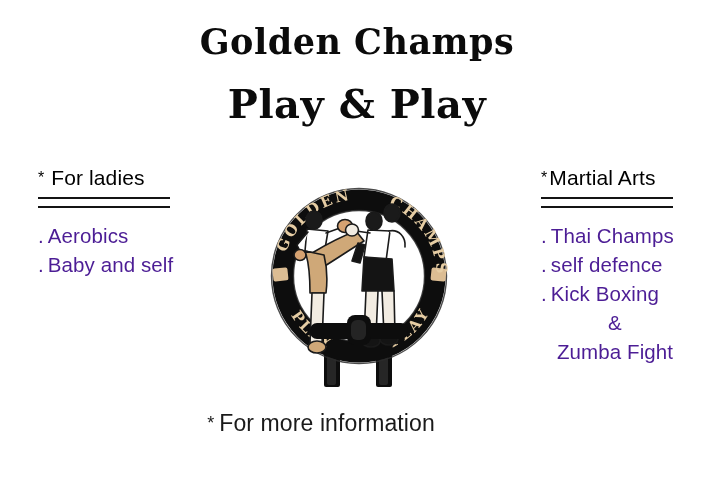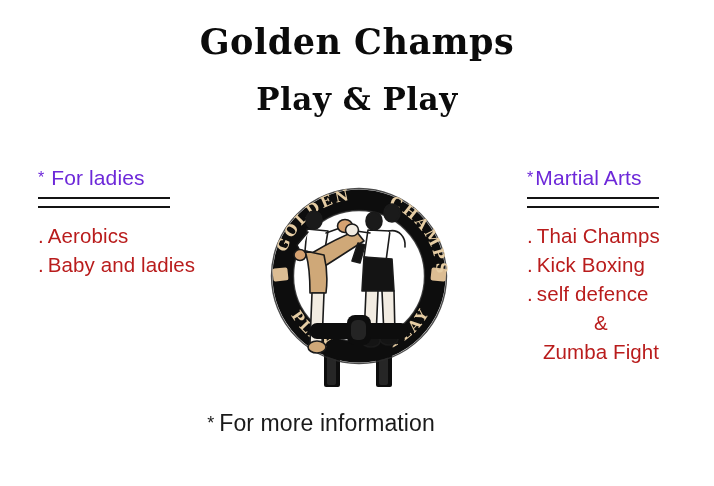--- a/index.html
+++ b/index.html
@@ -30,39 +30,39 @@
     font-weight: bold;
     font-size: 35px;
     letter-spacing: 0.5px;
     color: #0b0b0b;
     line-height: 1.05;
     white-space: nowrap;
   }
   .title-sub {
     font-family: "DejaVu Serif", serif;
     font-weight: bold;
-    font-size: 31px;
+    font-size: 40px;
     letter-spacing: 0.5px;
     color: #0b0b0b;
     margin-top: 22px;
     line-height: 1.05;
     white-space: nowrap;
   }
 
   
   .column {
     position: absolute;
     top: 166px;
   }
   .column.left  { left: 38px;  width: 215px; }
-  .column.right { left: 527px; width: 160px; }
+  .column.right { left: 541px; width: 160px; }
 
   .col-head {
     font-size: 21px;
-    color: #6d28d9;
+    color: #000000;
     white-space: nowrap;
     line-height: 1.1;
     letter-spacing: 0.1px;
   }
   .col-head .ast {
     font-size: 16px;
     vertical-align: 2px;
     display: inline-block;
   }
   .column.left .col-head .ast { margin-right: 7px; }
@@ -76,21 +76,21 @@
     height: 0;
     border-top: 2px solid #141414;
   }
   .rule.second { margin-top: 7px; }
 
   .col-list {
     margin-top: 13px;
   }
   .col-item {
     font-size: 20.5px;
-    color: #b91c1c;
+    color: #4c1d95;
     line-height: 29px;
     white-space: nowrap;
     letter-spacing: 0.1px;
   }
   .col-item.centered { text-align: center; padding-right: 12px; }
   .col-item .dot { margin-right: 4px; }
 
   
   .footer {
     position: absolute;
@@ -138,42 +138,42 @@
     </div>
     <div class="rules">
       <div class="rule"></div>
       <div class="rule second"></div>
     </div>
     <div class="col-list">
       <div class="col-item">
         <span class="dot">.</span><span>Aerobics</span>
       </div>
       <div class="col-item">
-        <span class="dot">.</span><span>Baby and ladies</span>
+        <span class="dot">.</span><span>Baby and self</span>
       </div>
     </div>
   </div>
 
   <div class="column right">
     <div class="col-head">
       <span class="ast">*</span><span>Martial Arts</span>
     </div>
     <div class="rules">
       <div class="rule"></div>
       <div class="rule second"></div>
     </div>
     <div class="col-list">
       <div class="col-item">
         <span class="dot">.</span><span>Thai Champs</span>
       </div>
       <div class="col-item">
+        <span class="dot">.</span><span>self defence</span>
+      </div>
+      <div class="col-item">
         <span class="dot">.</span><span>Kick Boxing</span>
-      </div>
-      <div class="col-item">
-        <span class="dot">.</span><span>self defence</span>
       </div>
       <div class="col-item centered">
         <span>&amp;</span>
       </div>
       <div class="col-item centered">
         <span>Zumba Fight</span>
       </div>
     </div>
   </div>
 

